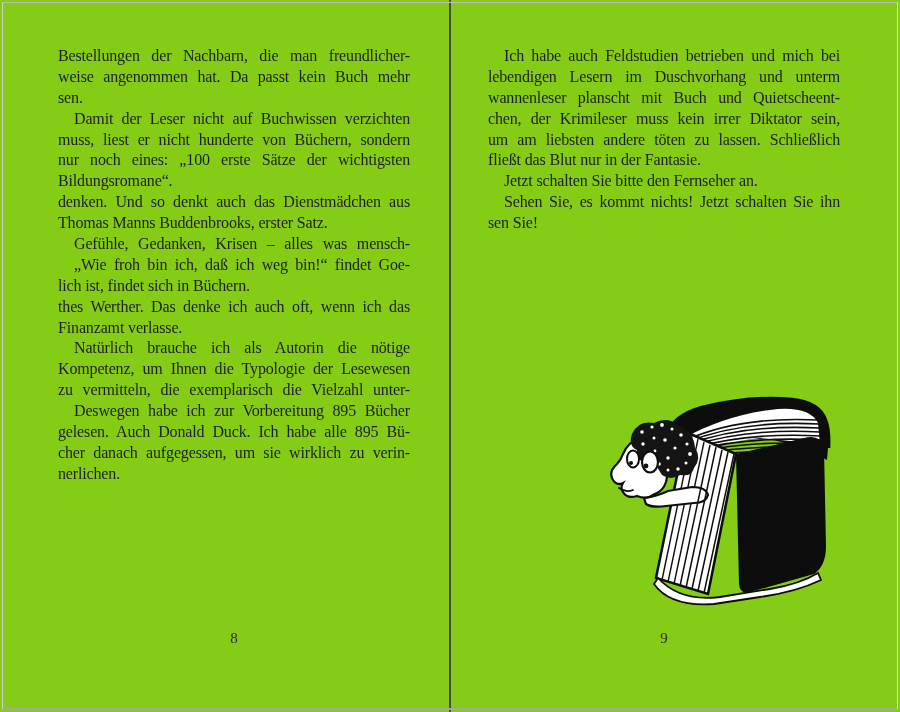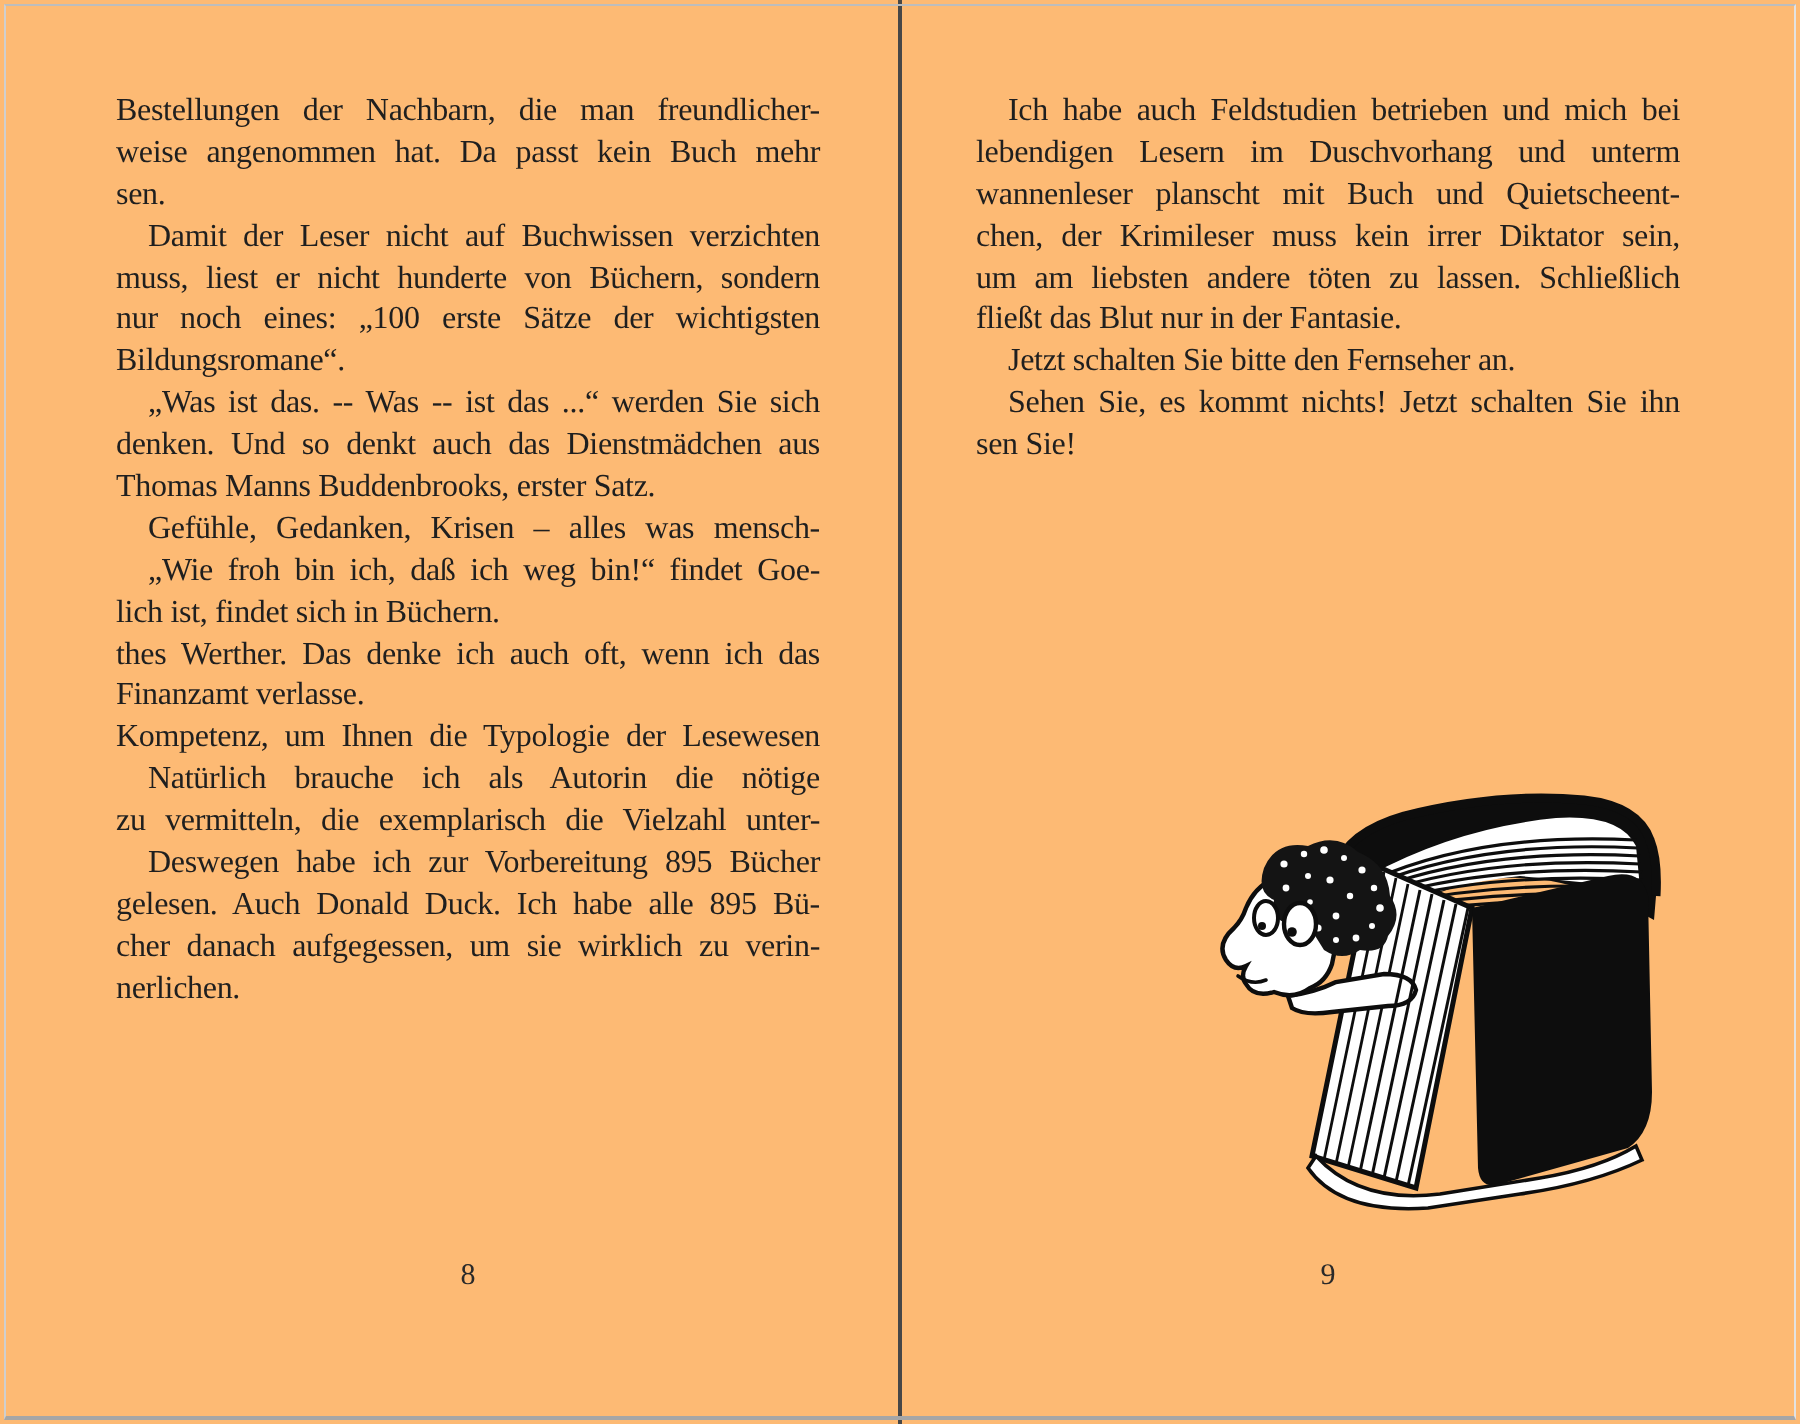--- a/index.html
+++ b/index.html
@@ -1,17 +1,17 @@
 <!DOCTYPE html>
 <html><head>
 <meta charset="utf-8">
 <style>
   html,body{margin:0;padding:0;background:#ffffff;}
   .stage{
-    position:relative;width:900px;height:712px;background:#fdba74;overflow:hidden;
+    position:relative;width:900px;height:712px;background:#84cc16;overflow:hidden;
     font-family:"Liberation Serif","DejaVu Serif",serif;color:#1f1f1f;
   }
   .frame{
     position:absolute;left:2px;top:2px;right:2px;bottom:2px;
     border-top:1px solid #bdbdbd;border-left:1px solid #cfcfcf;
     border-right:1px solid #e2e2e2;border-bottom:2px solid #a6a6a6;
     pointer-events:none;
   }
   .divider{
     position:absolute;left:449px;top:0;width:2px;height:712px;background:#474747;
@@ -44,30 +44,29 @@
 <div class="stage">
 
   <div class="textblock left">
       <div class="line">Bestellungen der Nachbarn, die man freundlicher-</div>
       <div class="line">weise angenommen hat. Da passt kein Buch mehr</div>
       <div class="line pend">sen.</div>
       <div class="line indent">Damit der Leser nicht auf Buchwissen verzichten</div>
       <div class="line">muss, liest er nicht hunderte von Büchern, sondern</div>
       <div class="line">nur noch eines: „100 erste Sätze der wichtigsten</div>
       <div class="line pend">Bildungsromane“.</div>
-      <div class="line indent">„Was ist das. -- Was -- ist das ...“ werden Sie sich</div>
       <div class="line">denken. Und so denkt auch das Dienstmädchen aus</div>
       <div class="line pend">Thomas Manns Buddenbrooks, erster Satz.</div>
       <div class="line indent">Gefühle, Gedanken, Krisen – alles was mensch-</div>
       <div class="line indent">„Wie froh bin ich, daß ich weg bin!“ findet Goe-</div>
       <div class="line pend">lich ist, findet sich in Büchern.</div>
       <div class="line">thes Werther. Das denke ich auch oft, wenn ich das</div>
       <div class="line pend">Finanzamt verlasse.</div>
+      <div class="line indent">Natürlich brauche ich als Autorin die nötige</div>
       <div class="line">Kompetenz, um Ihnen die Typologie der Lesewesen</div>
-      <div class="line indent">Natürlich brauche ich als Autorin die nötige</div>
       <div class="line">zu vermitteln, die exemplarisch die Vielzahl unter-</div>
       <div class="line indent">Deswegen habe ich zur Vorbereitung 895 Bücher</div>
       <div class="line">gelesen. Auch Donald Duck. Ich habe alle 895 Bü-</div>
       <div class="line">cher danach aufgegessen, um sie wirklich zu verin-</div>
       <div class="line pend">nerlichen.</div>
     </div>
   <div class="pagenum left">8</div>
 
   <div class="textblock right">
       <div class="line indent">Ich habe auch Feldstudien betrieben und mich bei</div>

